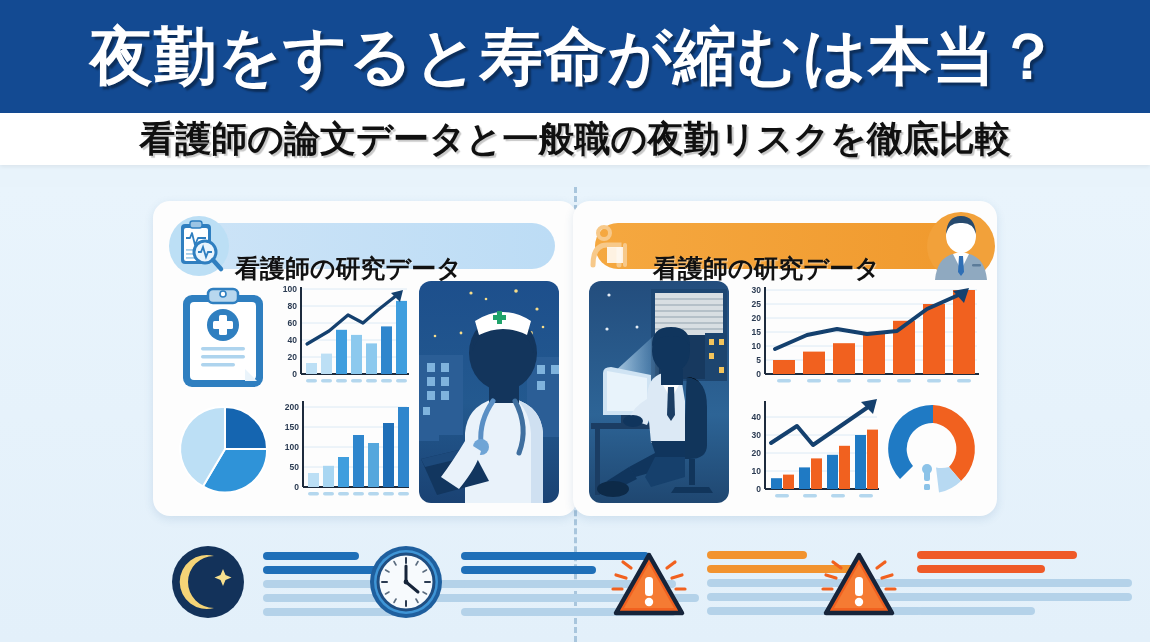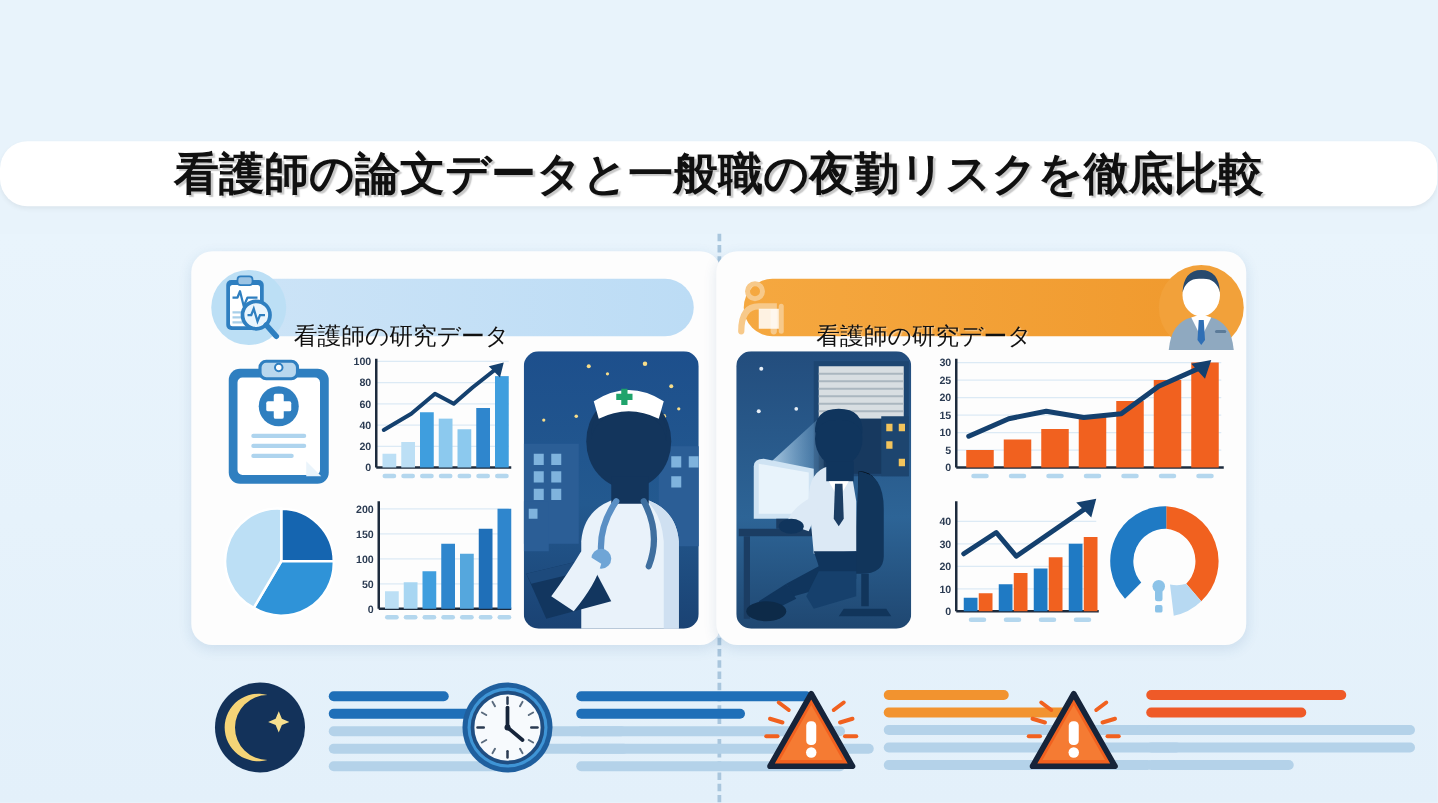--- a/index.html
+++ b/index.html
@@ -17,21 +17,20 @@
   }
   .title-text{
     color:#ffffff;font-size:63px;font-weight:bold;letter-spacing:1px;
     white-space:nowrap;text-shadow:3px 3px 2px rgba(0,0,0,.38);
     line-height:1;
   }
   .subtitle-band{
     position:absolute;left:0;top:113px;width:1150px;height:52px;
     background:#ffffff;display:flex;align-items:center;justify-content:center;
     box-shadow:0 2px 4px rgba(0,0,0,.06);
-    border-radius:22px;
   }
   .subtitle-text{
     color:#101010;font-size:36px;font-weight:bold;white-space:nowrap;
     text-shadow:2px 2px 1px rgba(0,0,0,.22);line-height:1;
   }
 
   
   .body-area{position:absolute;left:0;top:187px;width:1150px;height:455px;
     background:linear-gradient(180deg,#e9f4fc 0%,#e3f0fa 100%);}
 
@@ -48,21 +47,21 @@
   }
 
   
   .pill{
     position:absolute;top:22px;height:46px;border-radius:23px;
     display:flex;align-items:center;
   }
   .pill-left{left:22px;width:380px;background:linear-gradient(90deg,#cde4f7,#bcdcf5);}
   .pill-right{left:22px;width:380px;background:linear-gradient(90deg,#f5a840,#f0992d);}
   .pill-label{
-    font-size:19px;font-weight:normal;color:#111;white-space:nowrap;
+    font-size:25px;font-weight:bold;color:#111;white-space:nowrap;
     text-shadow:1px 1px 1px rgba(255,255,255,.5);
     margin-top:45px;
   }
   .pill-left .pill-label{margin-left:60px;}
   .pill-right .pill-label{margin-left:58px;}
 
   .pill-icon{position:absolute;}
 
   
   .panel-inner{position:absolute;left:14px;top:80px;width:396px;height:222px;text-align:right;}
@@ -75,20 +74,23 @@
   .bottom-row{position:absolute;top:333px;left:0;width:1150px;height:122px;}
   .bullet{position:absolute;display:flex;align-items:center;}
   .lines{display:flex;flex-direction:column;gap:6px;margin-left:17px;}
   .ln{height:8px;border-radius:4px;}
 </style>
 </head>
 <body>
 
 <div class="page">
 
+  <div class="title-band">
+    <div class="title-text">夜勤をすると寿命が縮むは本当？</div>
+  </div>
   <div class="subtitle-band">
     <div class="subtitle-text">看護師の論文データと一般職の夜勤リスクを徹底比較</div>
   </div>
 
   <div class="body-area">
 
     <div class="divider"></div>
 
     <div class="card card-left">
 

